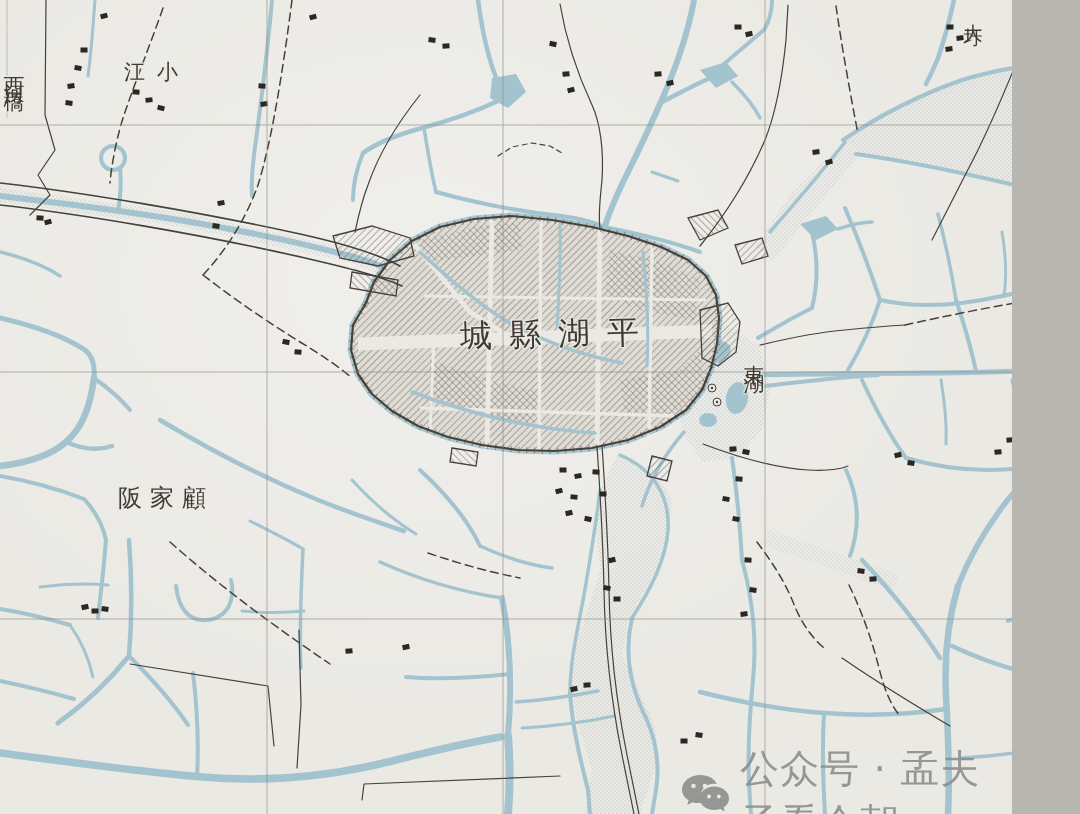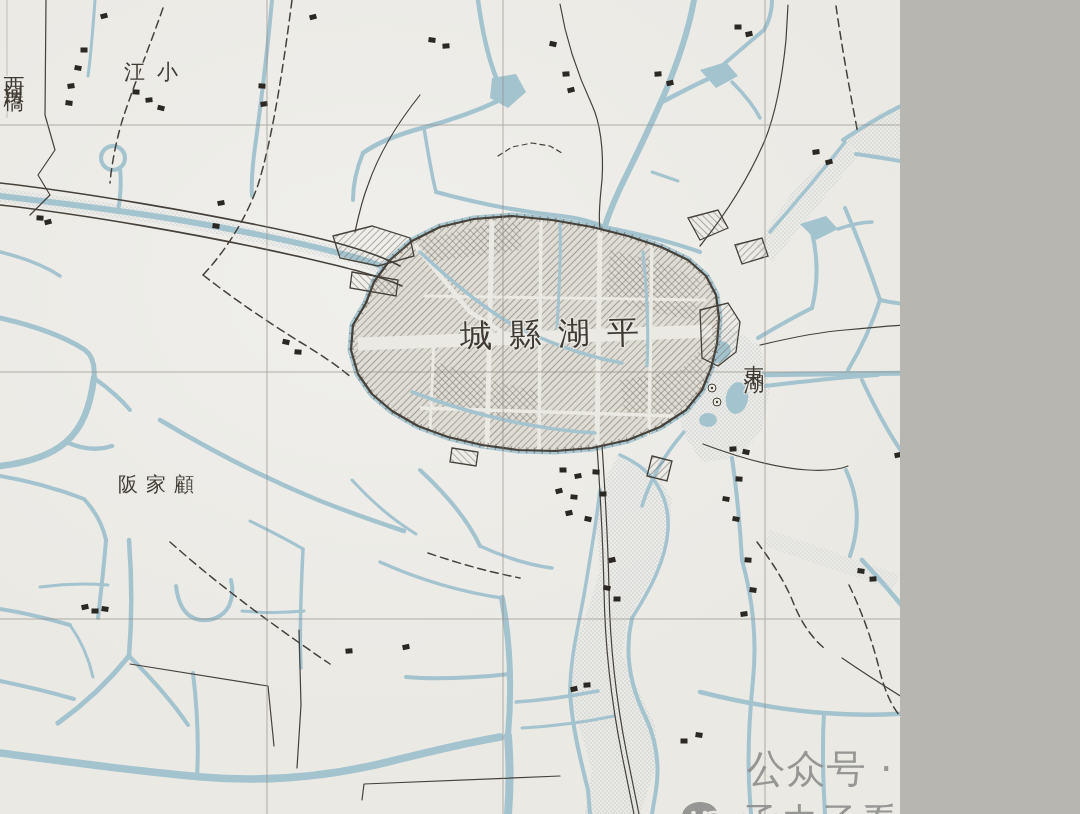--- a/index.html
+++ b/index.html
@@ -1,18 +1,18 @@
 <!DOCTYPE html>
 <html style="--paper: #eae9e4; --water: #a3c3cf; --stipple: #93a5ad; --ink: #46413a; --inkSoft: #5a544b; --grid: #8f8a80; --hatch: #6f6a60; --building: #2b2722; --label: #3f3a33; --watermark: #8f8f8f;"><head>
 <meta charset="utf-8">
 <style>
   html,body{margin:0;padding:0;background:#b8b6b0;}
-  .stage{position:relative;width:900px;height:814px;overflow:hidden;
+  .stage{position:relative;width:1012px;height:814px;overflow:hidden;
     background:radial-gradient(900px 700px at 42% 35%, rgba(255,255,255,.28), rgba(255,255,255,0) 65%), var(--paper);
-    font-family:"DejaVu Sans", sans-serif;text-align:center;}
+    font-family:"DejaVu Sans", sans-serif;}
   svg{position:absolute;left:0;top:0;}
   
   .w{fill:none;stroke:var(--water);stroke-linecap:round;stroke-linejoin:round;}
   .wf{fill:var(--water);stroke:none;}
   .stip{fill:url(#stipple);}
   
   .rd{fill:none;stroke:var(--ink);stroke-width:1.6;stroke-linecap:round;stroke-linejoin:round;}
   .rd2{stroke-width:1.2;}
   .dash{fill:none;stroke:var(--ink);stroke-width:1.5;stroke-dasharray:8 5;stroke-linecap:round;}
   .dash2{stroke-dasharray:5 4;stroke-width:1.2;}
@@ -33,21 +33,21 @@
   .lbl{position:absolute;color:var(--label);font-family:"DejaVu Serif","Liberation Serif",serif;
     text-shadow:0 0 2px var(--paper),1px 1px 1px var(--paper),-1px -1px 1px var(--paper),1px -1px 1px var(--paper),-1px 1px 1px var(--paper);
     white-space:nowrap;line-height:1;}
   .v{writing-mode:vertical-rl;text-orientation:upright;}
   .lbl-city{left:460px;top:320px;font-size:32px;letter-spacing:17px;transform:rotate(-1.4deg);transform-origin:left center;}
   .lbl-xihe{left:3px;top:60px;font-size:21px;letter-spacing:7px;}
   .lbl-xiaojiang{left:124px;top:62px;font-size:21px;letter-spacing:12px;}
   .lbl-dawei{left:964px;top:8px;font-size:19px;letter-spacing:5px;}
   .lbl-jiayuan{left:1035px;top:122px;font-size:19px;letter-spacing:5px;}
   .lbl-donghu{left:743px;top:348px;font-size:21px;letter-spacing:8px;}
-  .lbl-gujiaban{left:118px;top:474px;font-size:20px;letter-spacing:8px;}
+  .lbl-gujiaban{left:118px;top:486px;font-size:24px;letter-spacing:8px;}
   
   .wm{position:absolute;left:680px;top:742px;display:flex;align-items:center;gap:8px;color:var(--watermark);opacity:.92;}
   .wm-icon{position:static;width:52px;height:46px;flex:0 0 auto;}
   .wm-icon .bub{fill:var(--watermark);}
   .wm-icon .eye{fill:var(--paper);}
   .wm-text{font-size:39px;letter-spacing:1px;font-family:"DejaVu Sans",sans-serif;}
 </style>
 </head>
 <body>
 

